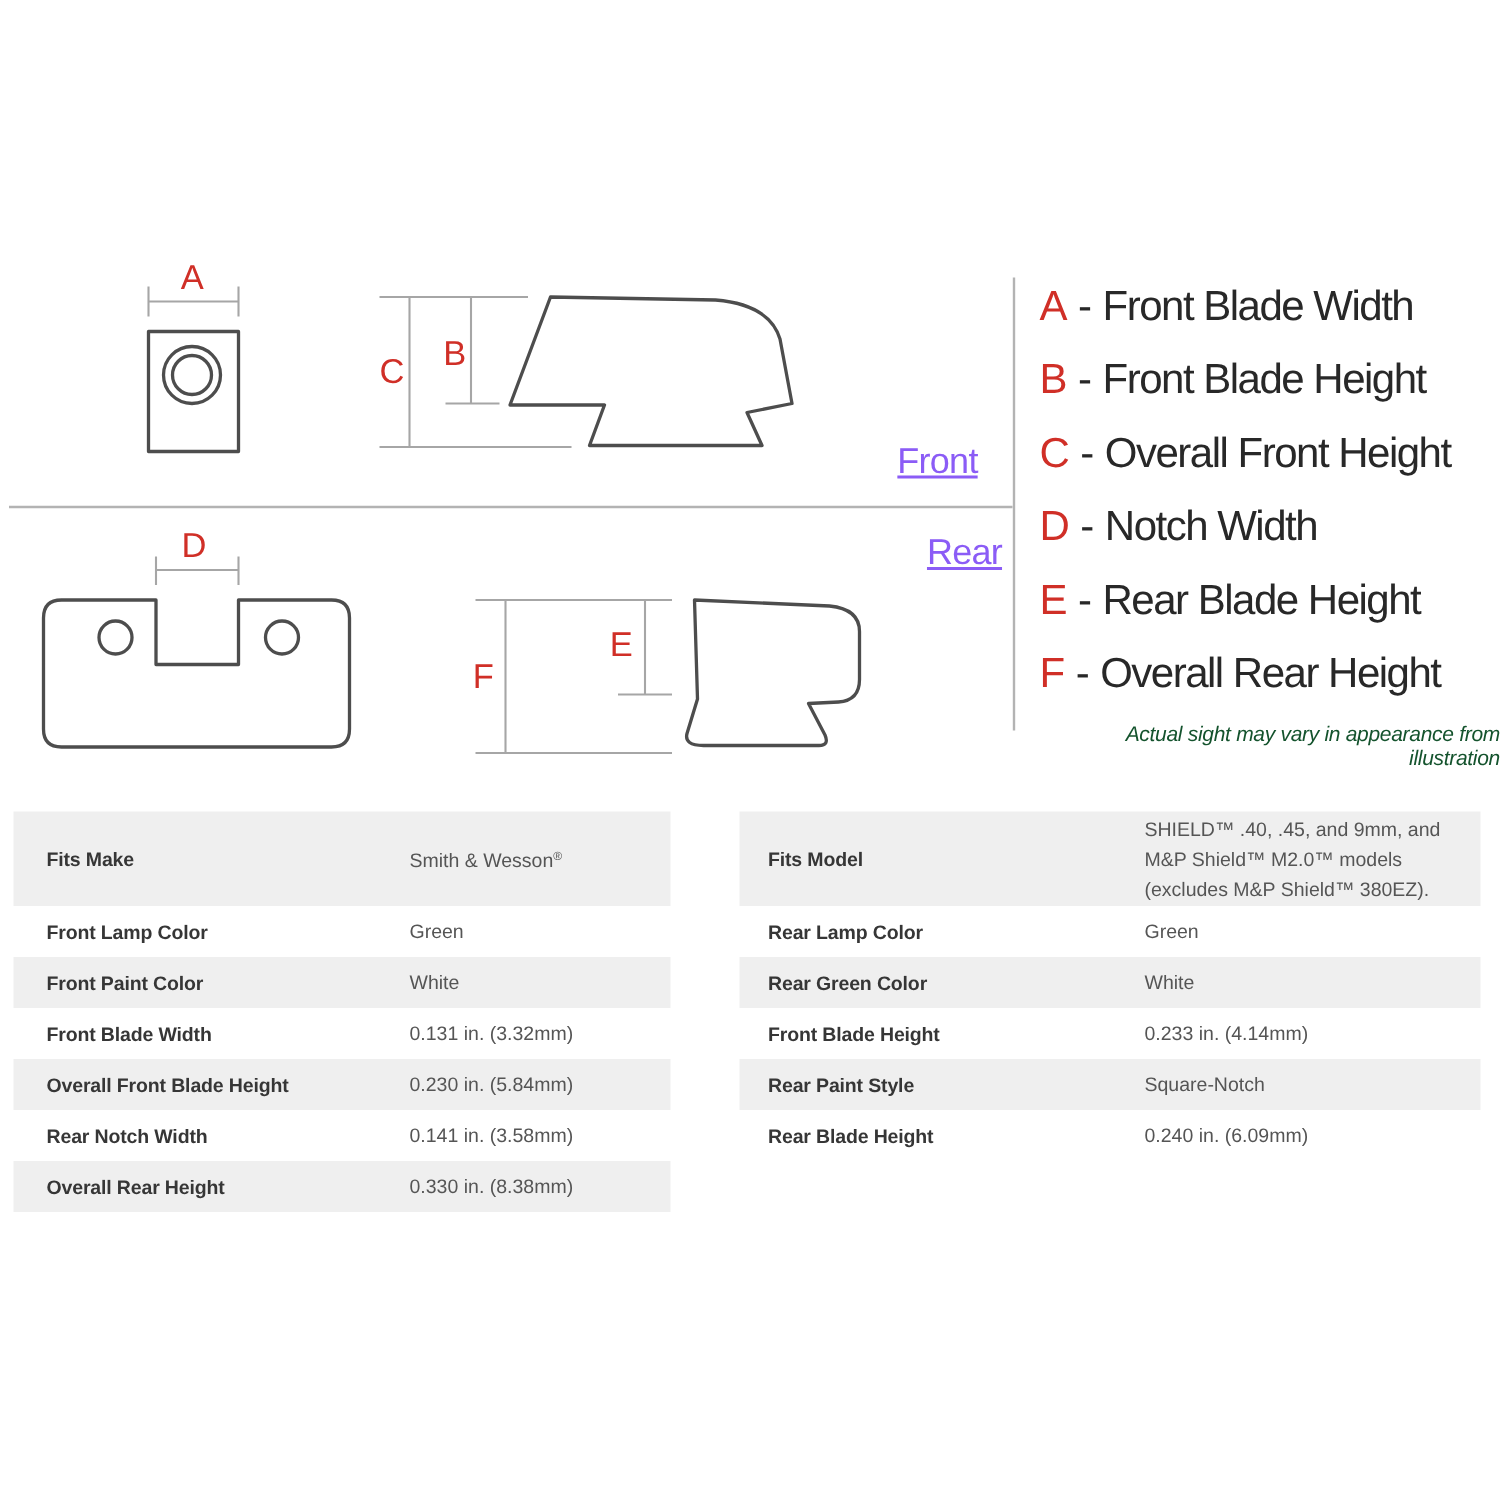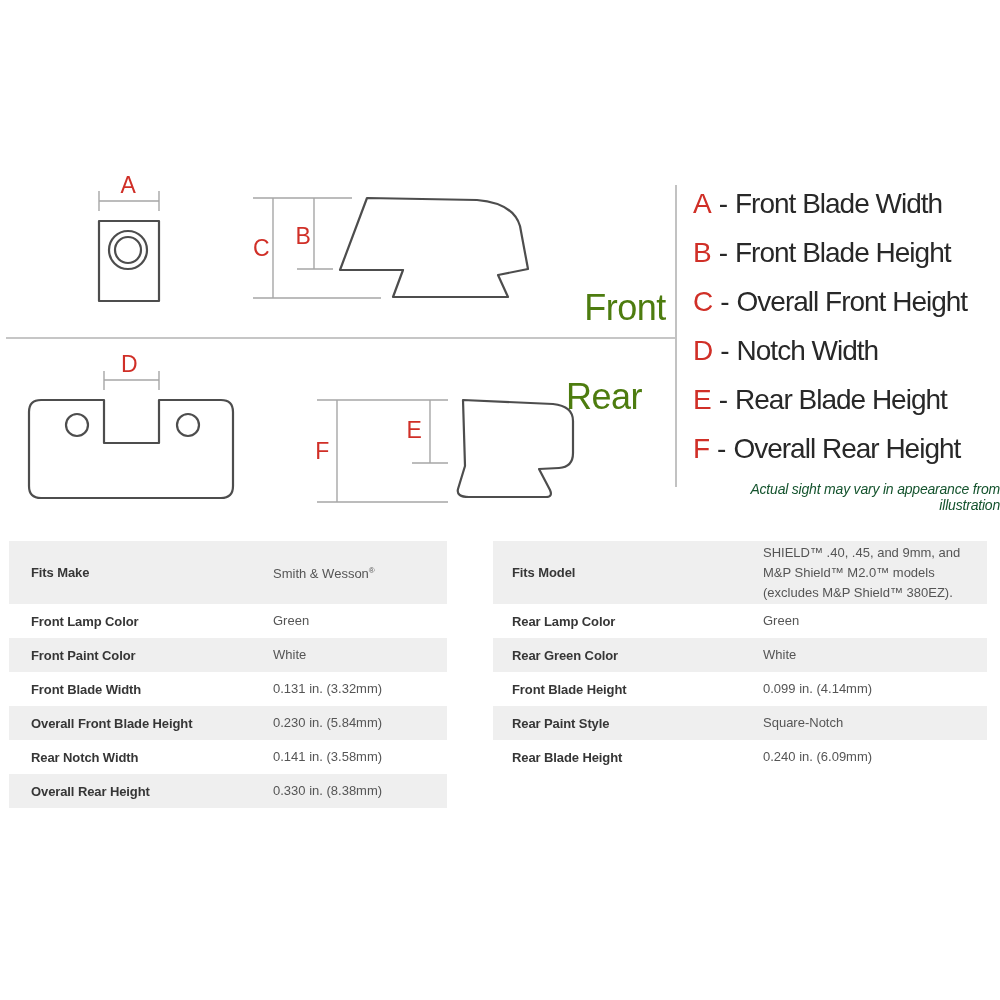--- a/index.html
+++ b/index.html
@@ -3,22 +3,22 @@
 <meta charset="utf-8">
 <style>
   html,body{margin:0;padding:0;background:#fff;}
   #page{position:relative;width:1000px;height:1000px;background:#ffffff;overflow:hidden;
         font-family:"Liberation Sans",sans-serif;}
   #artwork{position:absolute;left:0;top:0;width:1000px;height:1000px;}
 
   
   .dim-letter{position:absolute;transform:translate(-50%,-50%);color:#d02f27;
               font-size:23px;font-weight:400;letter-spacing:-.5px;}
-  .section-label{position:absolute;transform:translate(-50%,-50%);color:#4d7c0f;
-              font-size:36px;font-weight:400;letter-spacing:-.5px;}
+  .section-label{position:absolute;transform:translate(-50%,-50%);color:#8b5cf6;
+              font-size:24px;font-weight:400;letter-spacing:-.5px;text-decoration:underline;}
 
   
   .legend-item{position:absolute;left:693px;display:flex;align-items:center;height:30px;
                font-size:28px;letter-spacing:-1px;color:#282828;white-space:nowrap;}
   .legend-letter{color:#d02f27;}
   .legend-sep{margin:0 8px;color:#282828;}
   .legend-disclaimer{position:absolute;left:694px;top:481px;font-size:14px;font-style:italic;
                color:#14532d;letter-spacing:-.2px;text-align:right;}
 
   
@@ -97,21 +97,21 @@
   </svg>
 
   <span class="dim-letter" style="left:128px;top:185px;">A</span>
   <span class="dim-letter" style="left:303px;top:236px;">B</span>
   <span class="dim-letter" style="left:261px;top:248px;">C</span>
   <span class="dim-letter" style="left:129px;top:364px;">D</span>
   <span class="dim-letter" style="left:414px;top:430px;">E</span>
   <span class="dim-letter" style="left:322px;top:451px;">F</span>
 
   <span class="section-label" style="left:625px;top:308px;">Front</span>
-  <span class="section-label" style="left:604px;top:369px;margin-top:28px;">Rear</span>
+  <span class="section-label" style="left:643px;top:369px;">Rear</span>
 
   <div class="legend-item" style="top:189px;">
     <span class="legend-letter">A</span>
     <span class="legend-sep">-</span>
     <span class="legend-text">Front Blade Width</span>
   </div>
   <div class="legend-item" style="top:238px;">
     <span class="legend-letter">B</span>
     <span class="legend-sep">-</span>
     <span class="legend-text">Front Blade Height</span>
@@ -177,21 +177,21 @@
     <div class="spec-row">
       <div class="spec-label">Rear Lamp Color</div>
       <div class="spec-value">Green</div>
     </div>
     <div class="spec-row alt">
       <div class="spec-label">Rear Green Color</div>
       <div class="spec-value">White</div>
     </div>
     <div class="spec-row">
       <div class="spec-label">Front Blade Height</div>
-      <div class="spec-value">0.099 in. (4.14mm)</div>
+      <div class="spec-value">0.233 in. (4.14mm)</div>
     </div>
     <div class="spec-row alt">
       <div class="spec-label">Rear Paint Style</div>
       <div class="spec-value">Square-Notch</div>
     </div>
     <div class="spec-row">
       <div class="spec-label">Rear Blade Height</div>
       <div class="spec-value">0.240 in. (6.09mm)</div>
     </div>
   </div>

